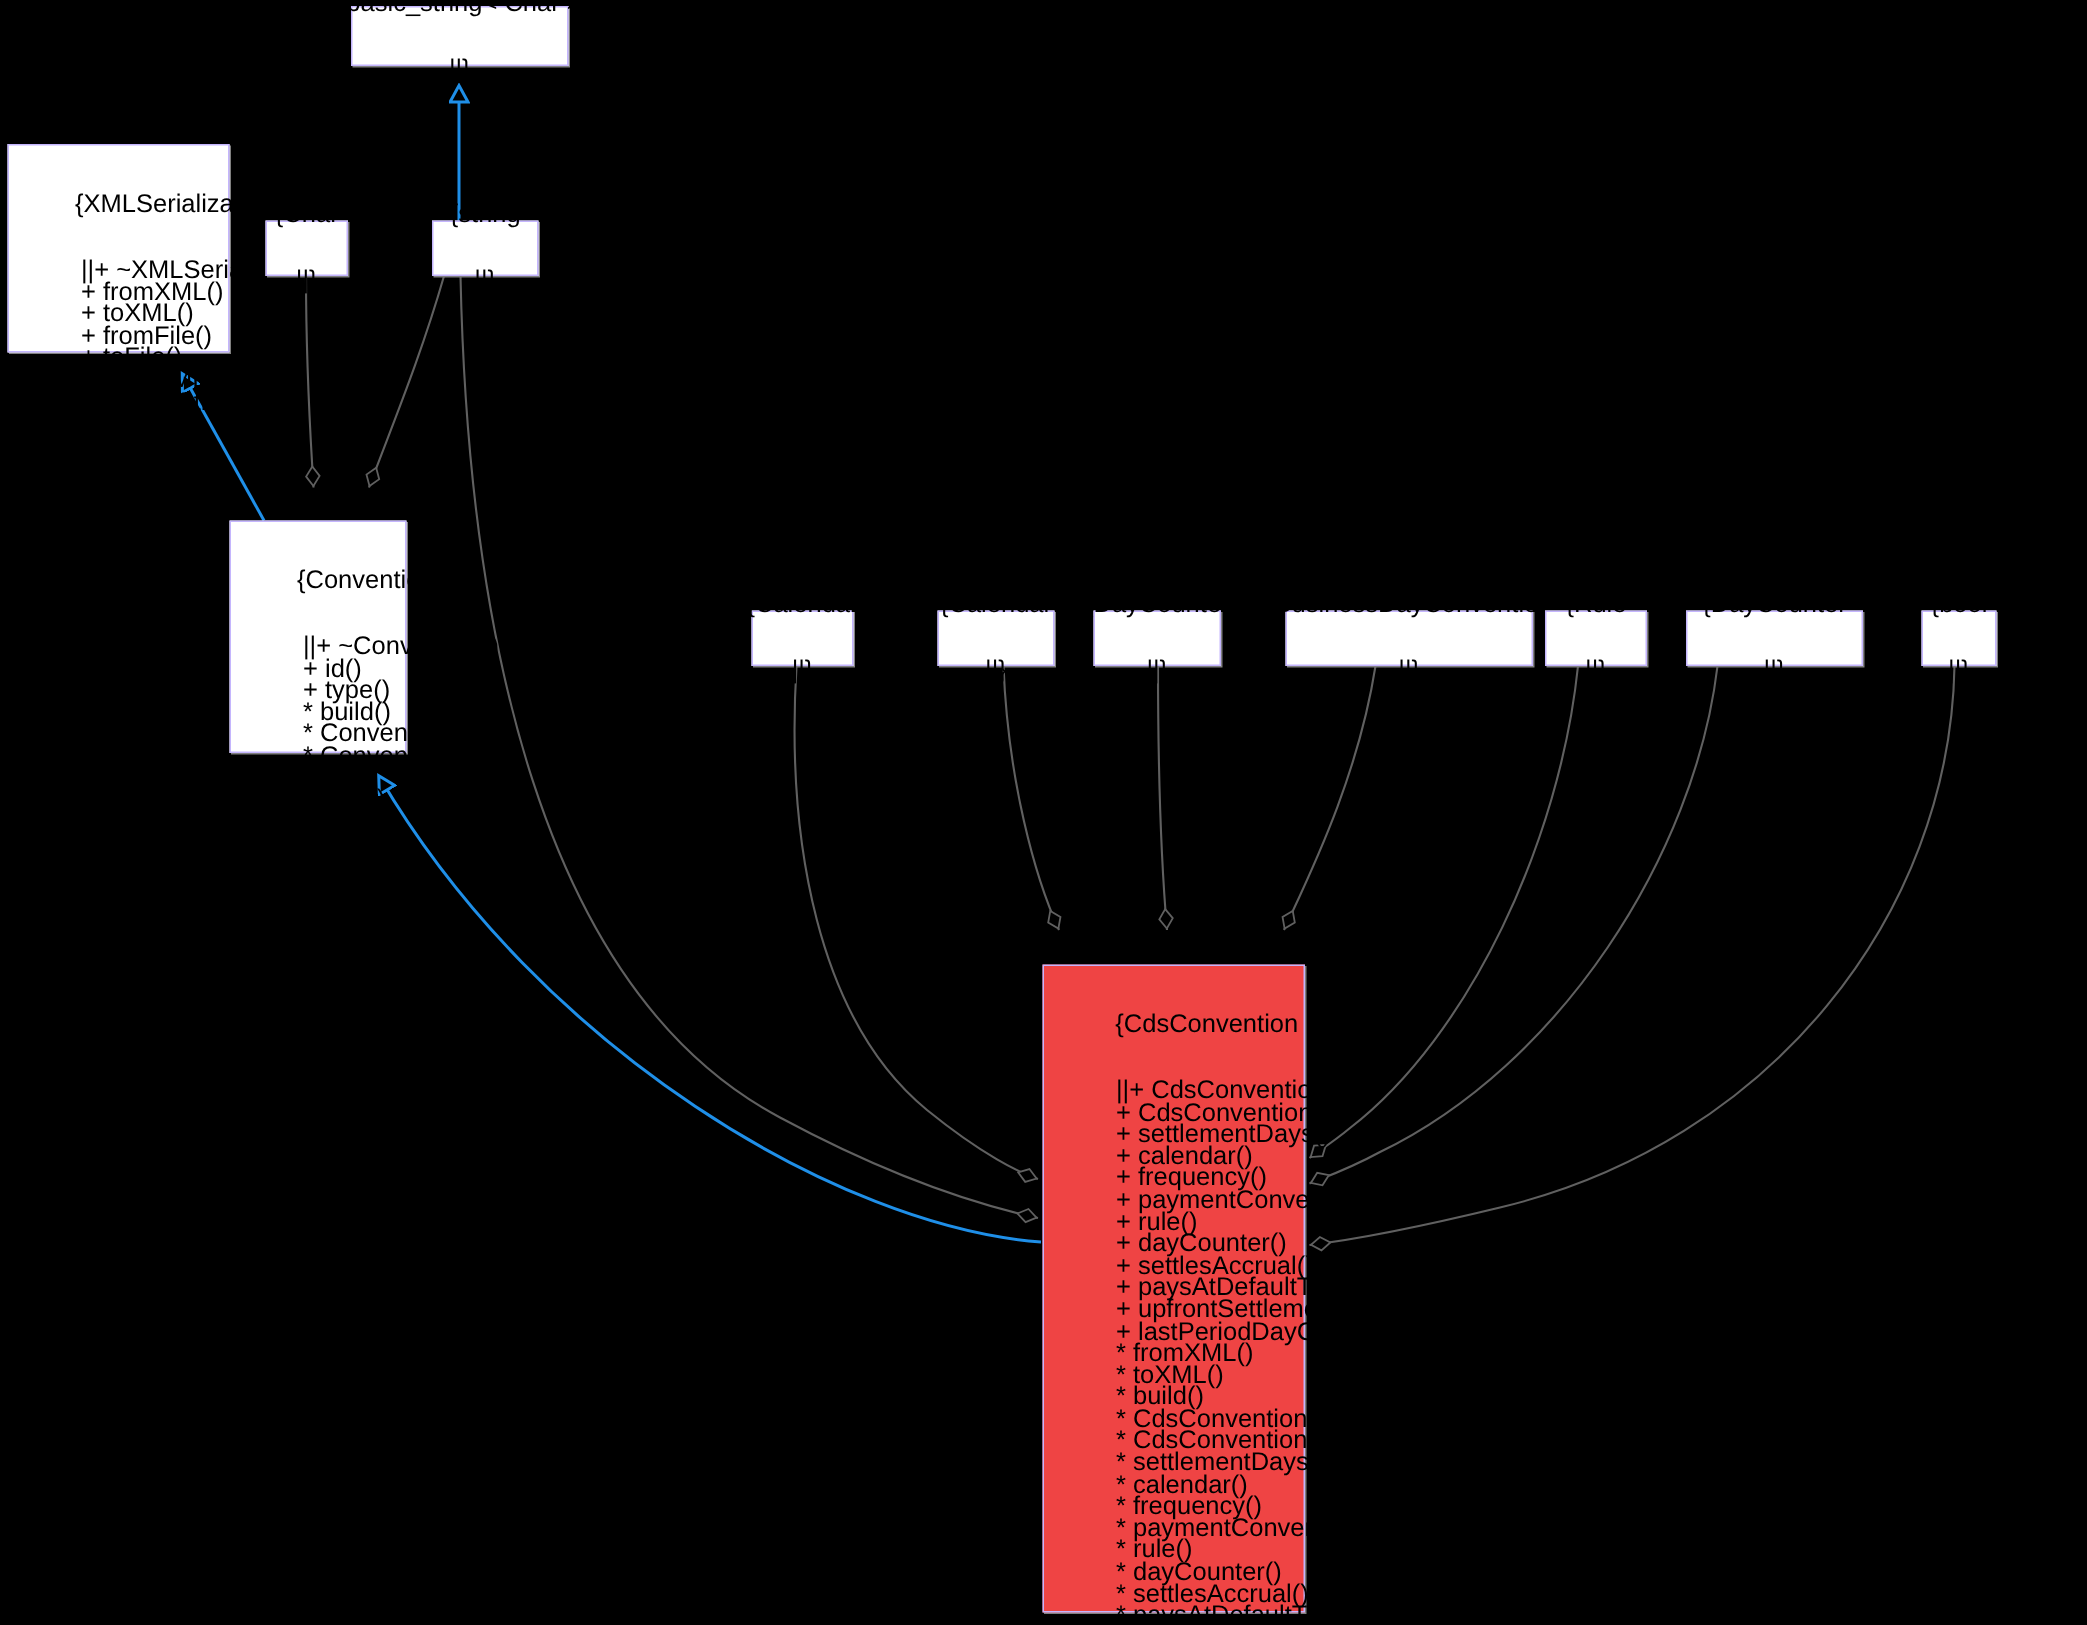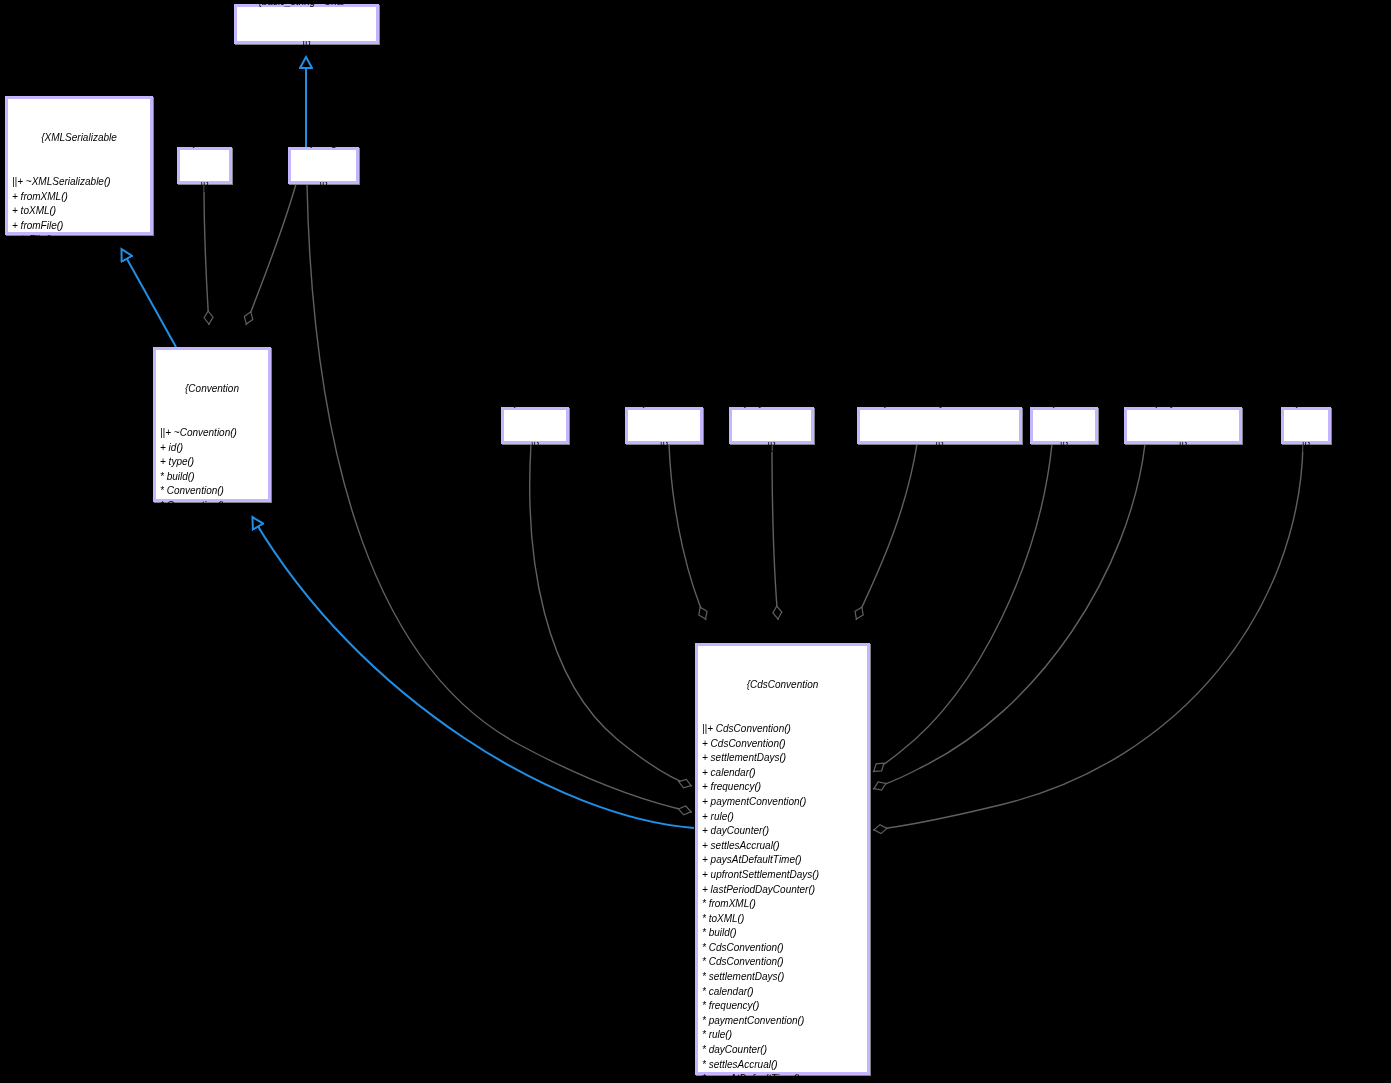--- a/index.html
+++ b/index.html
@@ -22,31 +22,30 @@
     left: 0;
     top: 0;
     width: 1391px;
     height: 1083px;
     pointer-events: none;
   }
   .node {
     position: absolute;
     box-sizing: border-box;
     background: #ffffff;
-    border: 3px solid #c4b5fd;
+    border: 1px solid #c4b5fd;
     box-shadow: 1px 1px 0 0 #808080;
     color: #000000;
-    font-size: 10px;
+    font-size: 17px;
     line-height: 14.6px;
     white-space: pre;
     z-index: 5;
-    font-style: italic;
   }
   .node.filled {
-    background: #ffffff;
+    background: #ef4444;
   }
   .node .title {
     text-align: center;
     display: block;
   }
   .node .members {
     display: block;
     text-align: left;
     padding-left: 4px;
   }
@@ -59,20 +58,21 @@
     align-items: center;
     justify-content: center;
     text-align: center;
   }
   .node.simple .title {
     text-align: center;
   }
   .node.boxed {
     padding-top: 3px;
     padding-bottom: 2px;
+    padding-left: 44px;
   }
 </style>
 </head>
 <body>
 
 <div id="canvas">
 
   <svg id="edges" viewBox="0 0 1391 1083" width="1391" height="1083">
     <defs>
       <marker id="inh-arrow" markerWidth="14" markerHeight="14" refX="11" refY="7" orient="auto" markerUnits="userSpaceOnUse">

